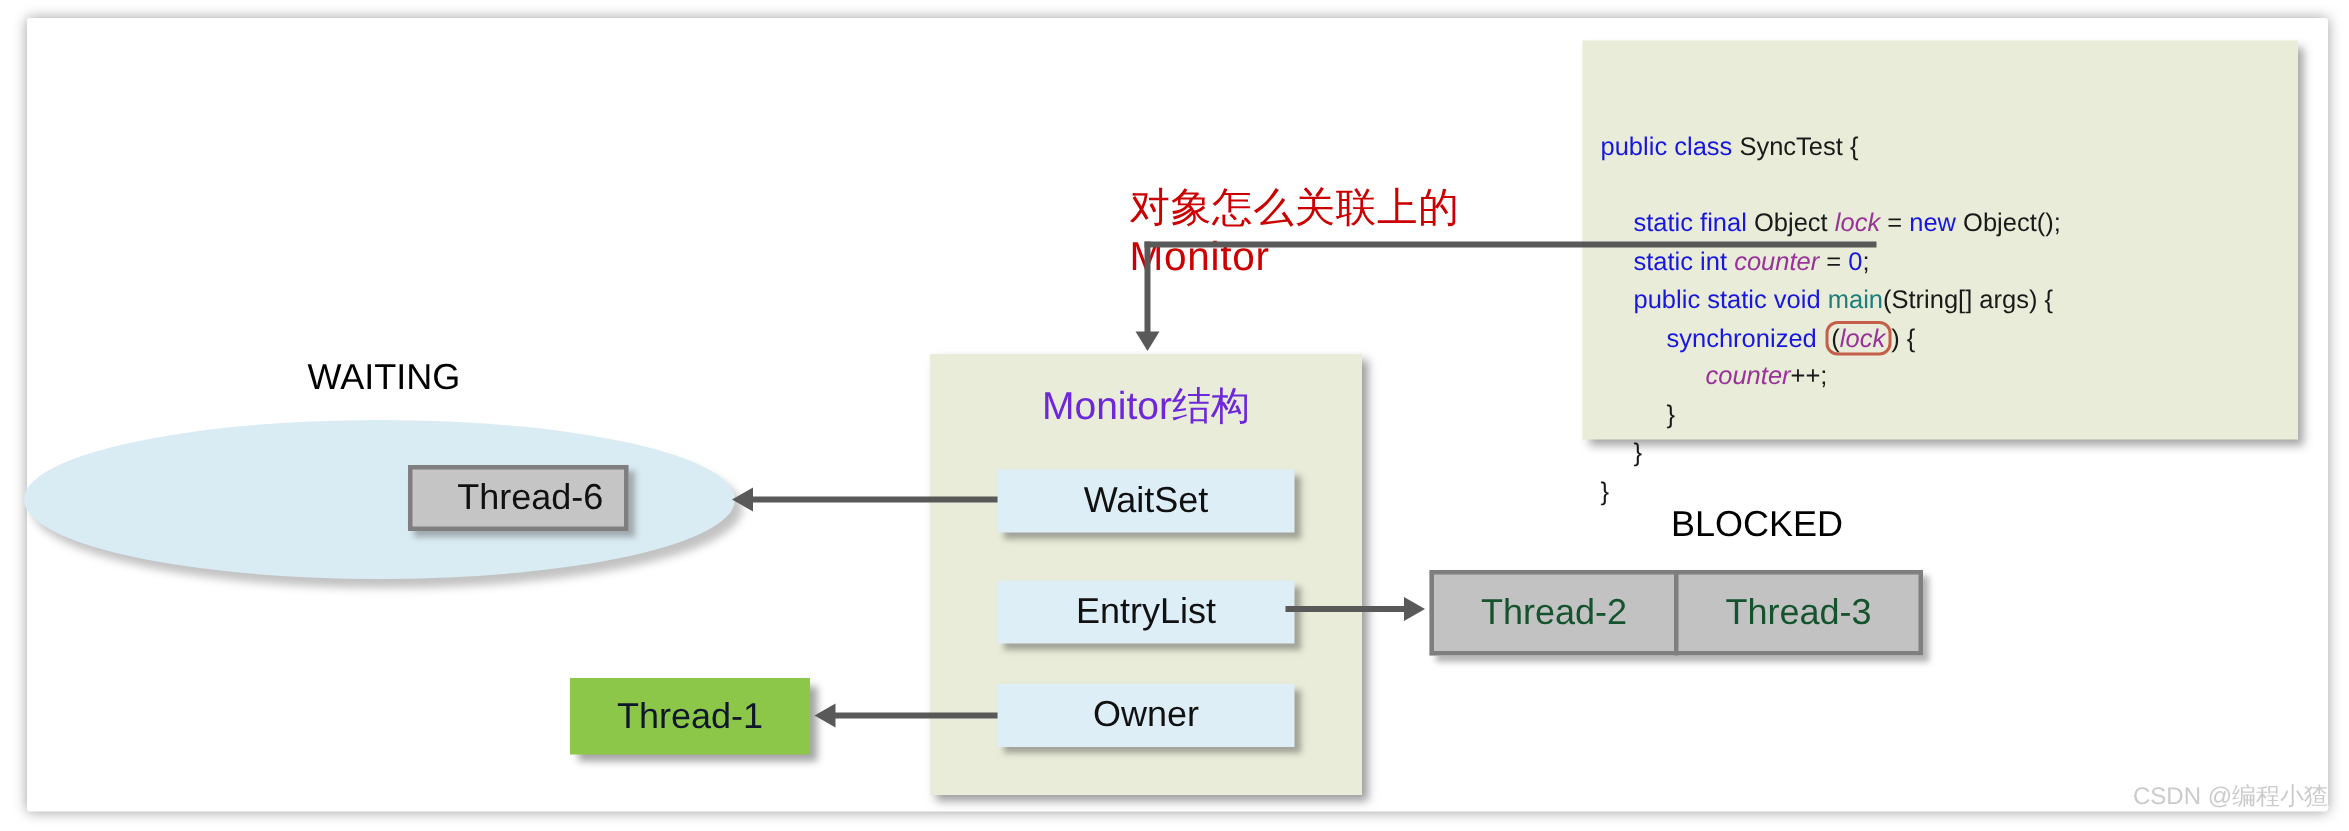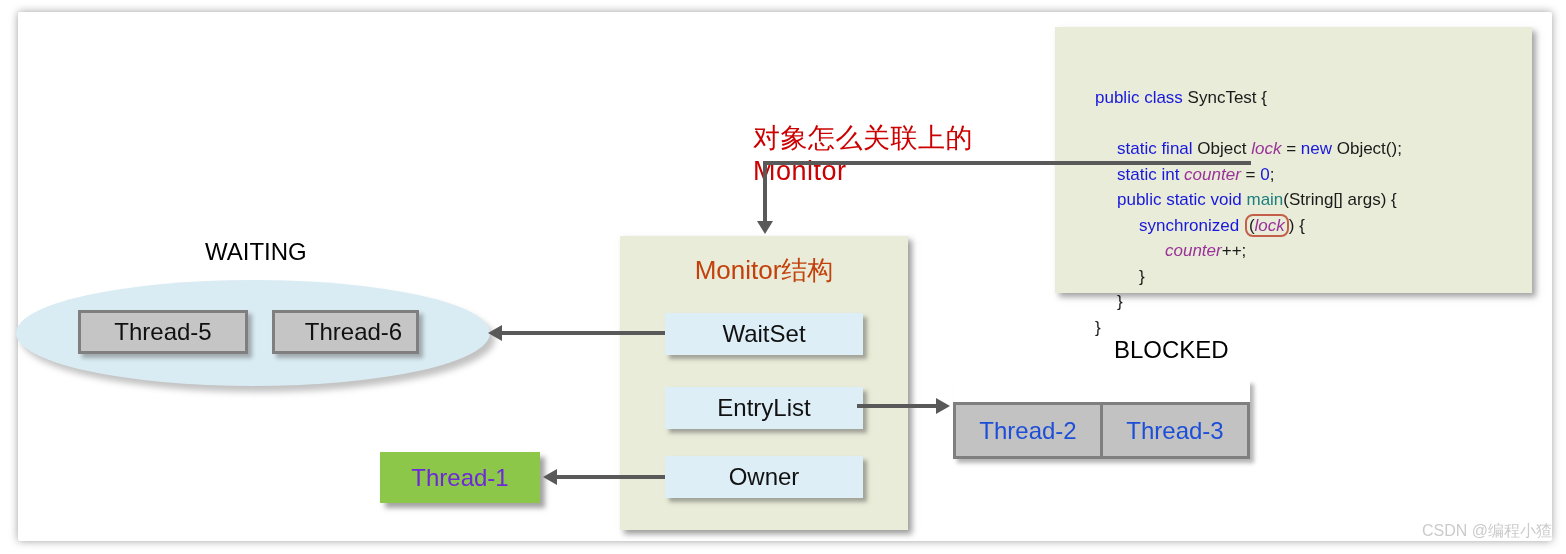--- a/index.html
+++ b/index.html
@@ -7,21 +7,21 @@
               font-family:"Liberation Sans", sans-serif; }
   #stage { position:relative; width:1566px; height:554px; }
 
   .card { position:absolute; left:18px; top:12px; width:1534px; height:529px;
           background:#ffffff; box-shadow:0 0 9px rgba(0,0,0,0.38); border-radius:2px; }
 
   
   .code-panel { position:absolute; left:1055px; top:27px; width:477px; height:266px;
                 background:#e9ecd8; box-shadow:4px 4px 6px rgba(90,90,90,0.55);
                 padding:7px 12px; font-size:17px; line-height:25.5px; white-space:pre; }
-  .code-line { height:25.5px;margin-left:28px; }
+  .code-line { height:25.5px; }
   .c-kw  { color:#1717dd; }
   .c-pl  { color:#1a1a1a; }
   .c-var { color:#993399; font-style:italic; }
   .c-num { color:#1717dd; }
   .c-fn  { color:#1d7e7e; }
   .redbox { border:2px solid #c4604a; border-radius:8px; padding:0 2px; margin-left:1px; }
 
   
   .annotation { position:absolute; left:753px; top:120px; width:310px;
                 color:#cc0000; font-size:27px; letter-spacing:0.5px; }
@@ -29,61 +29,60 @@
   
   .hline, .vline { position:absolute; background:#595959; }
   .arr { position:absolute; width:0; height:0; }
   .arr-left  { border-top:8px solid transparent; border-bottom:8px solid transparent; border-right:14px solid #595959; }
   .arr-right { border-top:8px solid transparent; border-bottom:8px solid transparent; border-left:14px solid #595959; }
   .arr-down  { border-left:8px solid transparent; border-right:8px solid transparent; border-top:13px solid #595959; }
 
   
   .monitor { position:absolute; left:620px; top:236px; width:288px; height:294px;
              background:#e9ecd8; box-shadow:4px 4px 6px rgba(90,90,90,0.6); }
-  .monitor-title { text-align:center; padding-top:17px; font-size:26px; color:#c2410c; }
+  .monitor-title { text-align:center; padding-top:17px; font-size:26px; color:#6d28d9; }
   .mslot { position:absolute; left:45px; width:198px; height:42px; background:#ddeef7;
            box-shadow:4px 4px 4px rgba(90,90,90,0.5); display:flex; align-items:center;
            justify-content:center; font-size:24px; color:#111; }
   .mslot.s0 { top:77px; } .mslot.s1 { top:151px; } .mslot.s2 { top:220px; }
 
   
   .state-label { position:absolute; font-size:24px; color:#000000; }
   .ellipse { position:absolute; left:16px; top:280px; width:474px; height:106px;
              background:#d9ebf3; border-radius:50%; box-shadow:5px 6px 6px rgba(120,120,120,0.45); }
   .gthread { position:absolute; height:44px; background:#c5c5c5; border:3px solid #7f7f7f;
              box-shadow:4px 4px 4px rgba(90,90,90,0.45); display:flex; align-items:center;
              justify-content:center; font-size:24px; color:#111; }
 
   
   .blocked-row { position:absolute; left:953px; top:380px; display:flex;
                  box-shadow:4px 4px 4px rgba(90,90,90,0.45); }
-  .bthread { width:150px; height:57px; background:#c2c2c2; border:3px solid #7f7f7f;
-             display:flex; align-items:center; justify-content:center; font-size:24px; color:#1d4ed8;margin-top:22px; }
+  .bthread { width:166px; height:57px; background:#c2c2c2; border:3px solid #7f7f7f;
+             display:flex; align-items:center; justify-content:center; font-size:24px; color:#14532d; }
   .bthread + .bthread { margin-left:-3px; }
 
   
   .owner-thread { position:absolute; left:380px; top:452px; width:160px; height:51px;
                   background:#8dc74a; box-shadow:5px 5px 5px rgba(90,90,90,0.55);
                   display:flex; align-items:center; justify-content:center;
-                  font-size:24px; color:#6d28d9; }
+                  font-size:24px; color:#0f172a; }
 
   
   .watermark { position:absolute; right:14px; top:521px; font-size:16px; color:#cbcbcb;
                text-shadow:1px 1px 0 #fff; }
 </style>
 </head>
 <body>
 
 <div id="stage">
 
   <div class="card"></div>
 
   <div class="state-label" style="left:205px; top:238px;">WAITING</div>
   <div class="ellipse"></div>
-  <div class="gthread" style="left:78px; top:310px; width:170px;">Thread-5</div>
   <div class="gthread" style="left:272px; top:310px; width:147px;padding-left:16px;">Thread-6</div>
 
   <div class="monitor">
     <div class="monitor-title">Monitor结构</div>
     <div class="mslot s0">WaitSet</div>
     <div class="mslot s2">Owner</div>
     <div class="mslot s1">EntryList</div>
   </div>
 
   <div class="state-label" style="left:1114px; top:336px;">BLOCKED</div>

